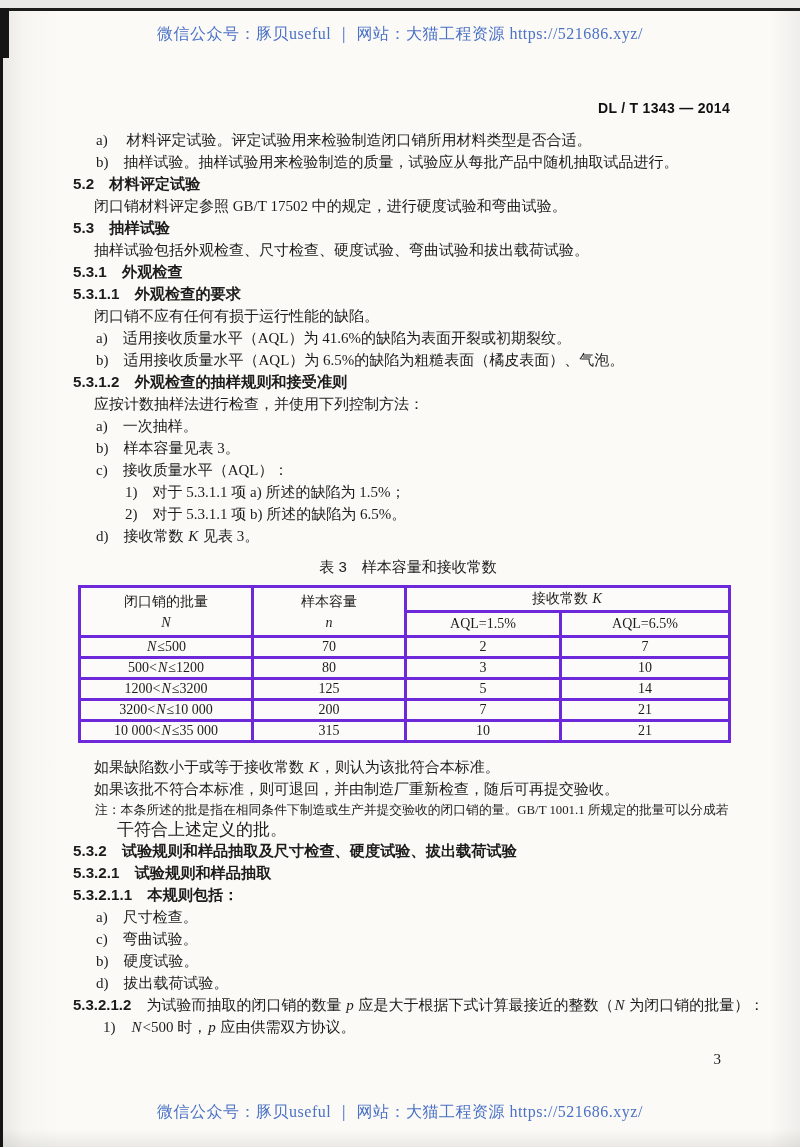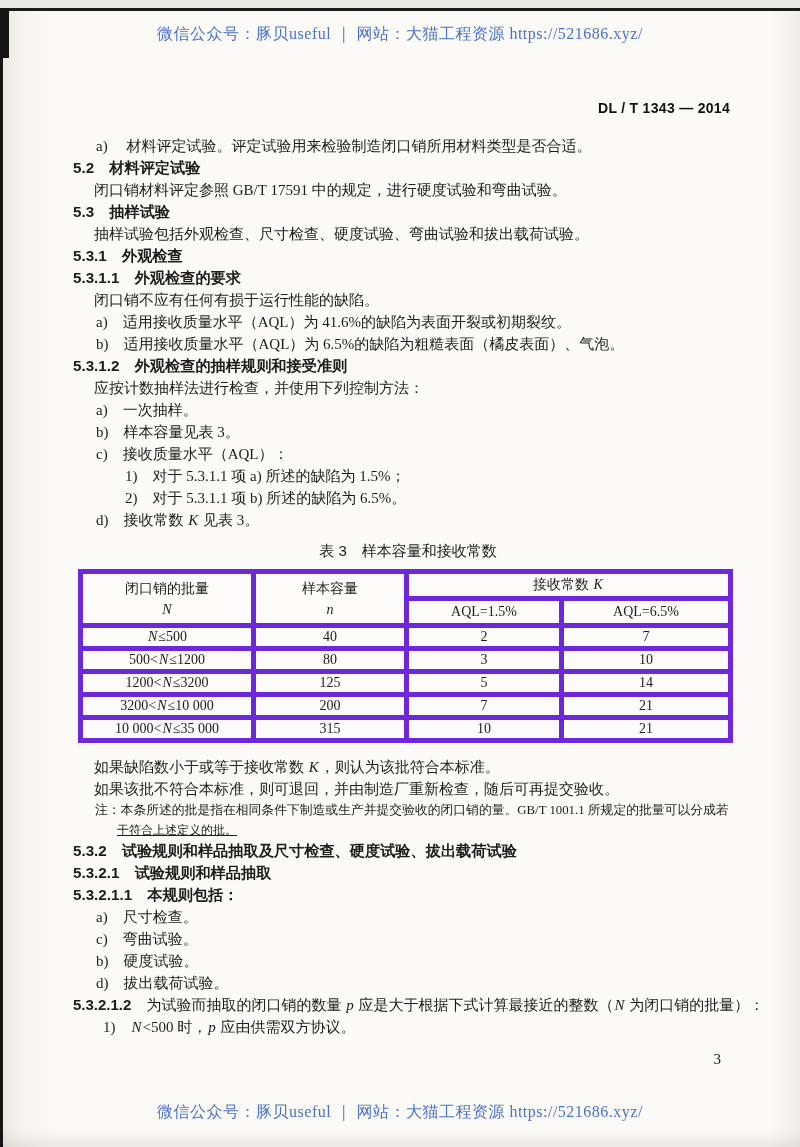--- a/index.html
+++ b/index.html
@@ -32,45 +32,45 @@
   .wm-bottom { top:1094px; }
 
   
   .doccode {
     position:absolute; top:92px; right:70px;
     font-family:"Liberation Sans","DejaVu Sans",sans-serif;
     font-weight:bold; font-size:14px; color:#111; letter-spacing:0.3px;
   }
 
   
-  .content { position:absolute; left:73px; top:127px; width:690px; font-size:15px; }
+  .content { position:absolute; left:73px; top:121px; width:690px; font-size:15px; }
   .ln { line-height:22px; white-space:nowrap; }
   .heading { font-family:"Liberation Sans","DejaVu Sans",sans-serif; font-weight:bold; font-size:15.2px; }
   .para     { padding-left:21px; }
   .item     { padding-left:23px; }
   .subitem  { padding-left:52px; }
   .subitem2 { padding-left:30px; }
   .note     { font-size:12.8px; line-height:20px; padding-left:22px; }
-  .note2    { font-size:12px; line-height:20px; padding-left:44px;text-decoration:underline; }
+  .note2    { font-size:17px; line-height:20px; padding-left:44px; }
   .pnum b   { font-family:"Liberation Sans","DejaVu Sans",sans-serif; font-weight:bold; }
   i { font-style:italic; padding:0 1px; }
 
   
   .tbl-title {
     text-align:center; font-family:"Liberation Sans","DejaVu Sans",sans-serif;
     font-weight:normal; font-size:15px; margin:9px 20px 7px 0; line-height:22px; white-space:nowrap;
   }
   table {
     border-collapse:collapse; table-layout:fixed;
     width:650px; margin-left:5px;
     font-size:14px; background:#fcfbf9;
     border:2px solid #1a1a1a;
   }
   th, td {
-    border:5px solid #6d28d9; text-align:center; vertical-align:middle;
+    border:3px solid #6d28d9; text-align:center; vertical-align:middle;
     font-weight:normal; padding:1px 2px; overflow:hidden;
   }
   thead th { height:23px; line-height:20px; }
   tbody td { height:15px; }
   .hdr2line div { line-height:21px; }
   .content-bottom-spacer { height:13px; }
 
   
   .pagenum { position:absolute; top:1040px; right:79px; font-size:15px; line-height:22px; }
 </style>
@@ -84,22 +84,23 @@
   <div class="edge-left-corner"></div>
   <div class="edge-bottom"></div>
 
   <div class="wm wm-top">微信公众号：豚贝useful ｜ 网站：大猫工程资源 https://521686.xyz/</div>
 
   <div class="doccode">DL / T 1343 — 2014</div>
 
   <div class="content">
     <div id="content-top">
         <div class="ln item">a)　 材料评定试验。评定试验用来检验制造闭口销所用材料类型是否合适。</div>
+        <div class="ln item">b)　抽样试验。抽样试验用来检验制造的质量，试验应从每批产品中随机抽取试品进行。</div>
         <div class="ln heading">5.2　材料评定试验</div>
-        <div class="ln para">闭口销材料评定参照 GB/T 17591 中的规定，进行硬度试验和弯曲试验。</div>
+        <div class="ln para">闭口销材料评定参照 GB/T 17502 中的规定，进行硬度试验和弯曲试验。</div>
         <div class="ln heading">5.3　抽样试验</div>
         <div class="ln para">抽样试验包括外观检查、尺寸检查、硬度试验、弯曲试验和拔出载荷试验。</div>
         <div class="ln heading">5.3.1　外观检查</div>
         <div class="ln heading">5.3.1.1　外观检查的要求</div>
         <div class="ln para">闭口销不应有任何有损于运行性能的缺陷。</div>
         <div class="ln item">a)　适用接收质量水平（AQL）为 41.6%的缺陷为表面开裂或初期裂纹。</div>
         <div class="ln item">b)　适用接收质量水平（AQL）为 6.5%的缺陷为粗糙表面（橘皮表面）、气泡。</div>
         <div class="ln heading">5.3.1.2　外观检查的抽样规则和接受准则</div>
         <div class="ln para">应按计数抽样法进行检查，并使用下列控制方法：</div>
         <div class="ln item">a)　一次抽样。</div>
@@ -132,21 +133,21 @@
             <th colspan="2">接收常数 <i>K</i></th>
           </tr>
           <tr>
             <th>AQL=1.5%</th>
             <th>AQL=6.5%</th>
           </tr>
         </thead>
         <tbody id="tbl-body">
             <tr>
               <td><i>N</i>≤500</td>
-              <td>40</td>
+              <td>70</td>
               <td>2</td>
               <td>7</td>
             </tr>
             <tr>
               <td>500&lt;<i>N</i>≤1200</td>
               <td>80</td>
               <td>3</td>
               <td>10</td>
             </tr>
             <tr>

